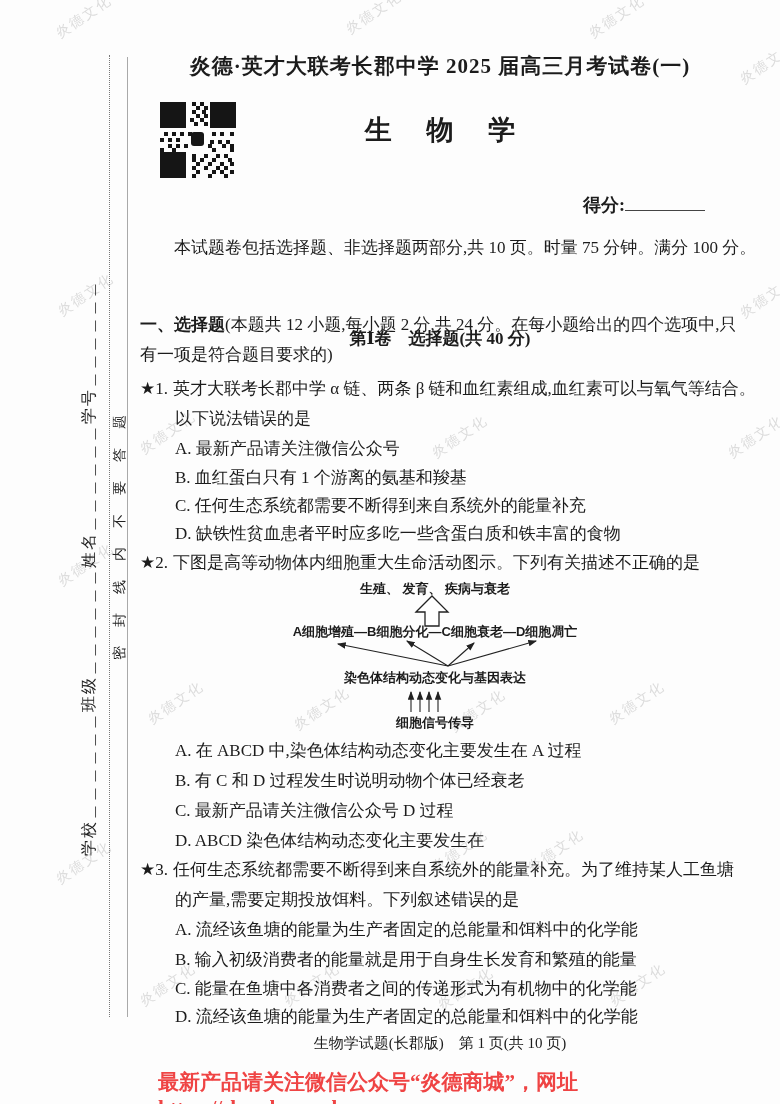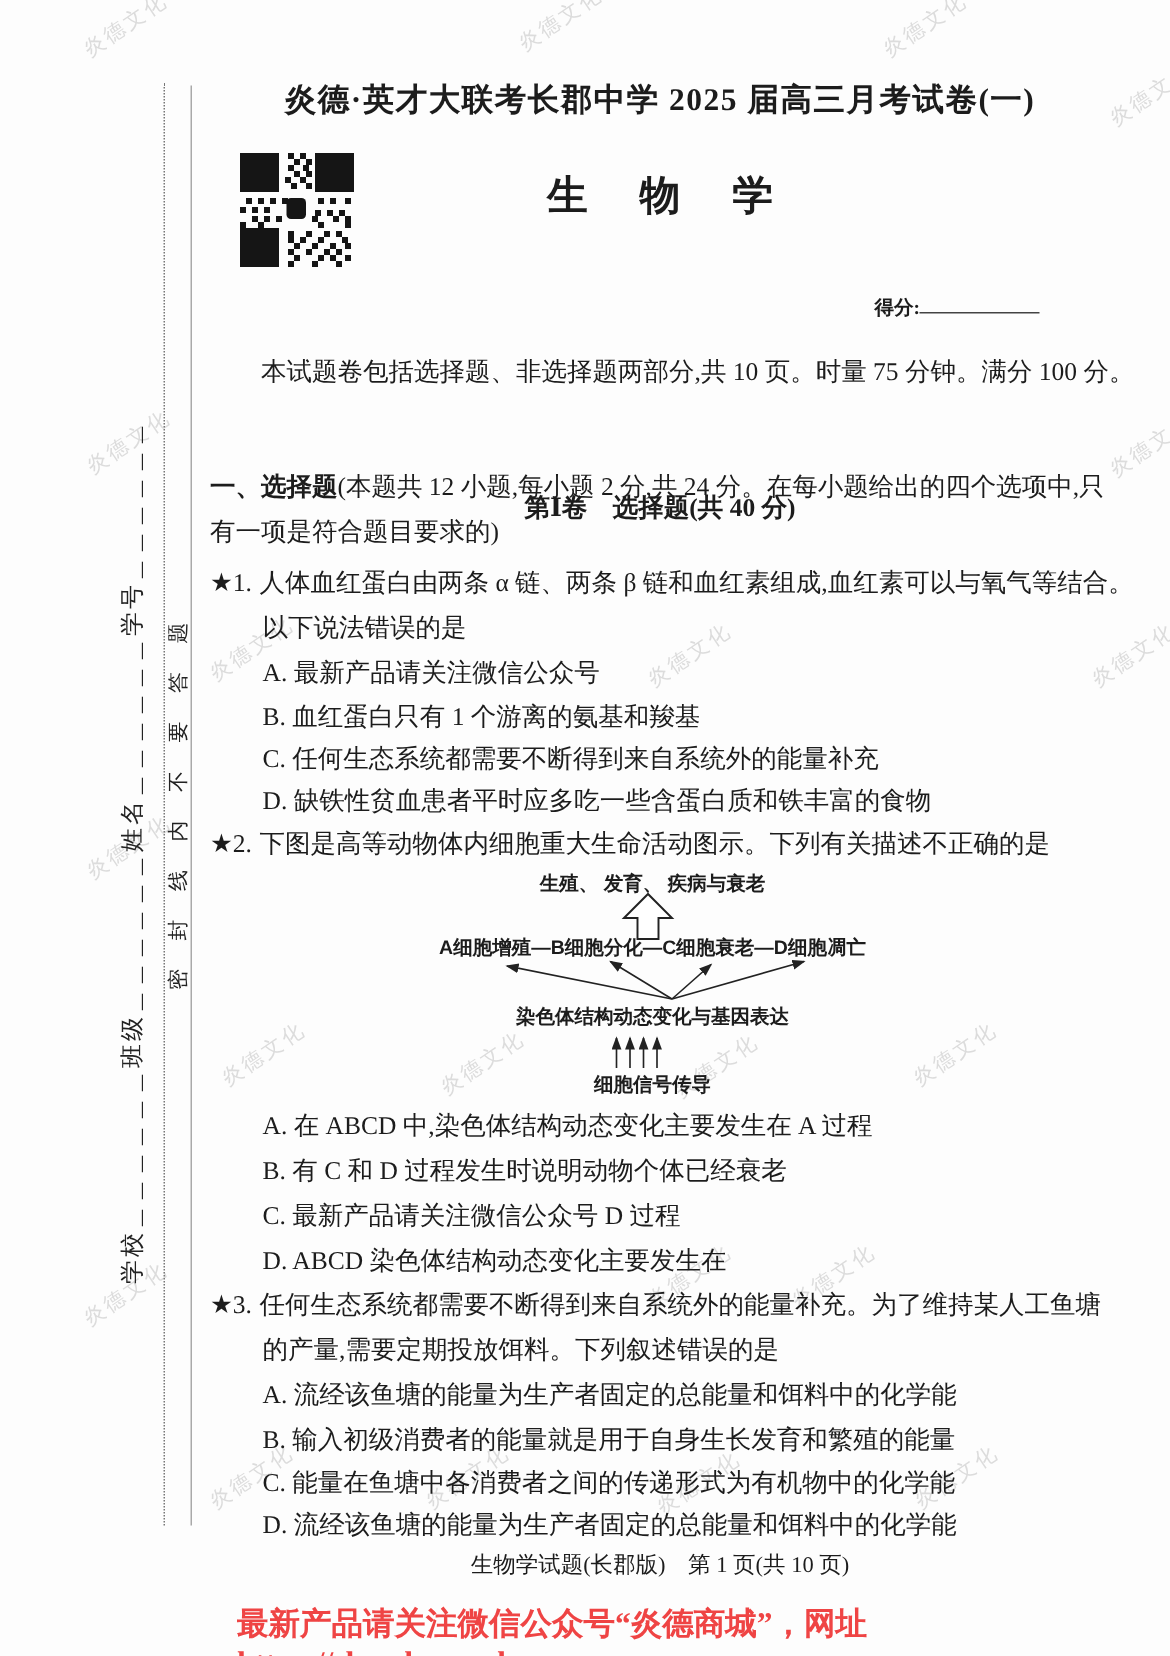--- a/index.html
+++ b/index.html
@@ -18,21 +18,21 @@
   .sealtxt{font-size:14px;letter-spacing:19px;color:#222;}
   
   #content{position:absolute;left:140px;top:0;width:600px;height:868px;z-index:2;}
   .ln{position:absolute;left:0;height:24px;line-height:24px;font-size:17px;white-space:nowrap;}
   .cont{left:35px;}
   .center{width:100%;text-align:center;}
   .bold{font-weight:bold;margin-top:48px;}
   .ttl{position:absolute;top:52px;width:100%;text-align:center;font-size:21px;font-weight:bold;letter-spacing:1px;}
   .subj{position:absolute;top:112px;width:100%;text-align:center;font-size:27px;font-weight:bold;
         letter-spacing:14px;text-indent:14px;}
-  .score{position:absolute;top:193px;left:443px;font-size:13px;font-weight:bold;height:24px;line-height:24px;}
+  .score{position:absolute;top:193px;left:443px;font-size:18px;font-weight:bold;height:24px;line-height:24px;}
   .scoreline{display:inline-block;width:80px;height:15px;border-bottom:1px solid #444;}
   .indent{text-indent:34px;}
   .marker{margin-right:5px;}
   
   #diagram{position:absolute;left:0;top:578px;width:590px;height:160px;
            font-family:"Liberation Sans","DejaVu Sans",sans-serif;font-weight:bold;}
   .dlabel{position:absolute;width:100%;text-align:center;font-size:13px;white-space:nowrap;}
   #diag-svg{position:absolute;left:0;top:0;}
   
   .pagefoot{position:absolute;top:1034px;width:100%;text-align:center;font-size:15px;}
@@ -159,21 +159,21 @@
     <div class="ln indent" style="top:236px">本试题卷包括选择题、非选择题两部分,共 10 页。时量 75 分钟。满分 100 分。</div>
 
     <div class="ln center bold" style="top:279px">第Ⅰ卷　选择题(共 40 分)</div>
 
     <div class="ln" style="top:313px">
       <span class="bold">一、选择题</span><span>(本题共 12 小题,每小题 2 分,共 24 分。在每小题给出的四个选项中,只</span>
     </div>
     <div class="ln" style="top:343px">有一项是符合题目要求的)</div>
 
     <div class="ln" style="top:377px">
-      <span class="marker">★1.</span><span>人体血红蛋白由两条 α 链、两条 β 链和血红素组成,血红素可以与氧气等结合。</span>
+      <span class="marker">★1.</span><span>英才大联考长郡中学 α 链、两条 β 链和血红素组成,血红素可以与氧气等结合。</span>
     </div>
     <div class="ln cont" style="top:407px">以下说法错误的是</div>
     <div class="ln cont" style="top:437px">A. 最新产品请关注微信公众号</div>
     <div class="ln cont" style="top:466px">B. 血红蛋白只有 1 个游离的氨基和羧基</div>
     <div class="ln cont" style="top:494px">C. 任何生态系统都需要不断得到来自系统外的能量补充</div>
     <div class="ln cont" style="top:522px">D. 缺铁性贫血患者平时应多吃一些含蛋白质和铁丰富的食物</div>
 
     <div class="ln" style="top:551px">
       <span class="marker">★2.</span><span>下图是高等动物体内细胞重大生命活动图示。下列有关描述不正确的是</span>
     </div>

